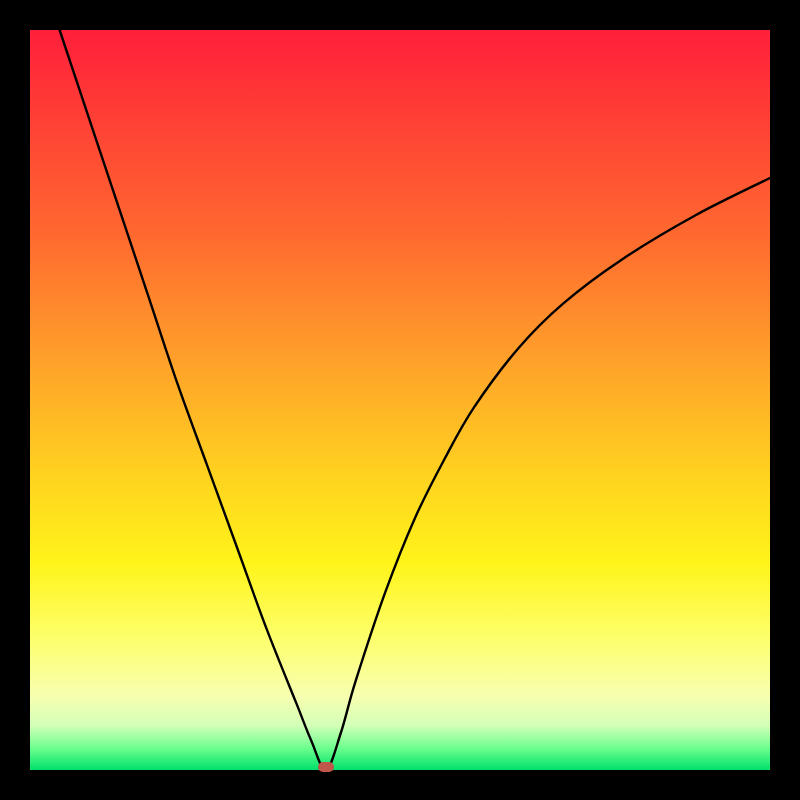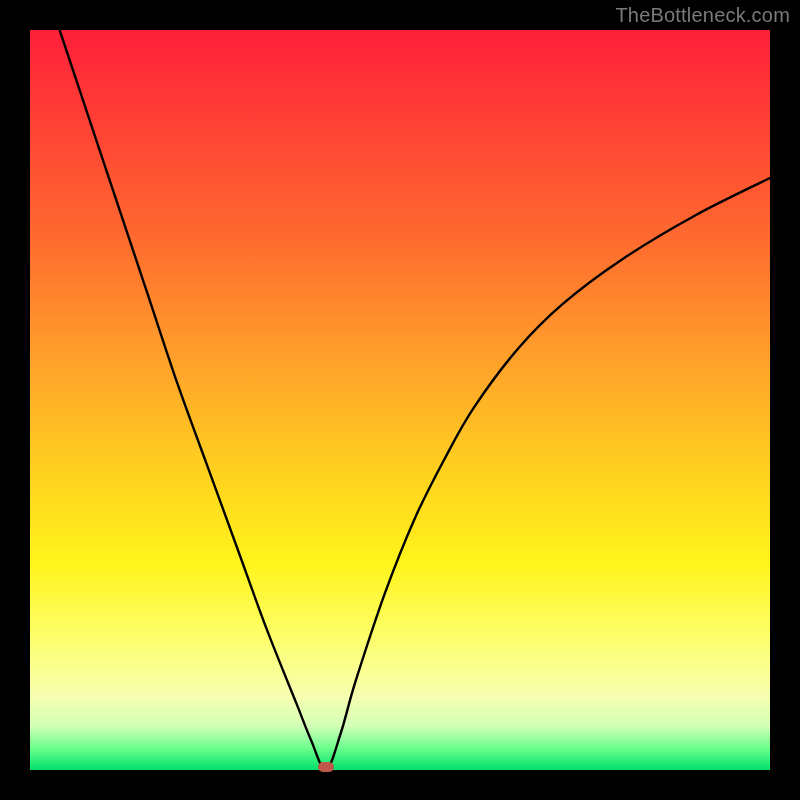--- a/index.html
+++ b/index.html
@@ -63,21 +63,20 @@
     background: #c0574b;
     border-radius: 5px;
     transform: translate(-50%, -50%);
   }
 </style>
 </head>
 <body>
 
 <div class="frame">
 
-  <div class="watermark">TheBottleneck.com</div>
 
   <div class="plot-area">
     <svg class="curve" viewBox="0 0 740 740" preserveAspectRatio="none">
       <path id="curve-path" fill="none" stroke="#000" stroke-width="2.4" stroke-linecap="round" stroke-linejoin="round" d="M 29.6 0 C 34.53333333333333 14.799999999999992 49.333333333333336 59.199999999999946 59.2 88.79999999999995 C 69.06666666666666 118.39999999999996 78.93333333333334 148.00000000000003 88.8 177.60000000000002 C 98.66666666666666 207.20000000000002 108.53333333333333 236.79999999999998 118.4 266.4 C 128.26666666666668 296 138.13333333333333 326.8333333333333 148 355.2 C 157.86666666666667 383.56666666666666 167.73333333333332 409.4666666666667 177.6 436.6 C 187.46666666666667 463.73333333333335 197.33333333333334 490.8666666666667 207.20000000000002 518 C 217.0666666666667 545.1333333333333 226.93333333333334 573.5 236.8 599.4 C 246.66666666666669 625.3 259 654.9 266.4 673.4 C 273.79999999999995 691.9 276.26666666666665 699.3 281.2 710.4 C 286.1333333333333 721.5 291.06666666666666 741.2333333333333 296 740 C 300.93333333333334 738.7666666666667 305.8666666666667 717.8 310.8 703 C 315.73333333333335 688.2 318.20000000000005 674.6333333333334 325.6 651.2 C 333 627.7666666666667 345.3333333333333 589.5333333333333 355.2 562.4 C 365.06666666666666 535.2666666666667 374.93333333333334 510.59999999999997 384.8 488.4 C 394.6666666666667 466.2 404.53333333333336 447.7 414.40000000000003 429.2 C 424.2666666666667 410.7 431.6666666666667 395.90000000000003 444 377.40000000000003 C 456.3333333333333 358.90000000000003 473.6 335.4666666666667 488.40000000000003 318.20000000000005 C 503.20000000000005 300.9333333333334 515.5333333333333 288.6 532.8 273.8 C 550.0666666666666 259 569.8 244.20000000000005 592 229.40000000000003 C 614.2 214.60000000000002 641.3333333333334 198.56666666666666 666 185 C 690.6666666666666 171.43333333333334 727.6666666666666 154.16666666666666 740 148"></path>
     </svg>
     <div id="min-marker" class="marker" style="left: 296px; top: 737px; background: rgb(192, 87, 75);"></div>
   </div>
 
 </div>
 

